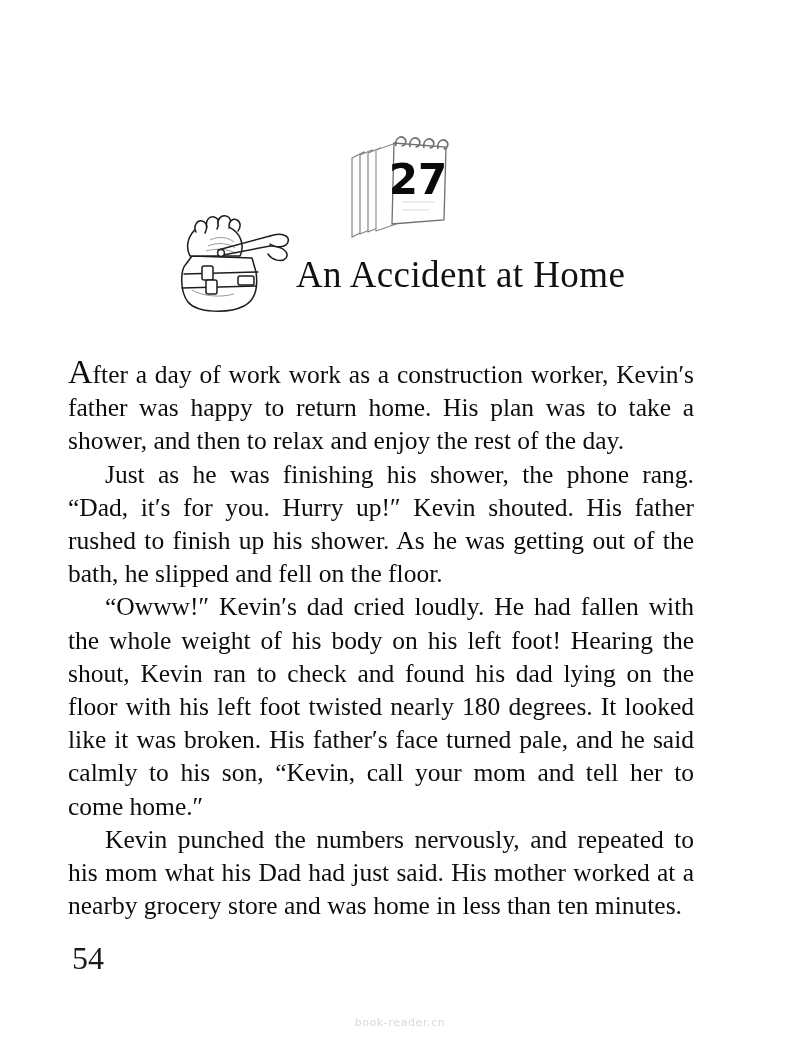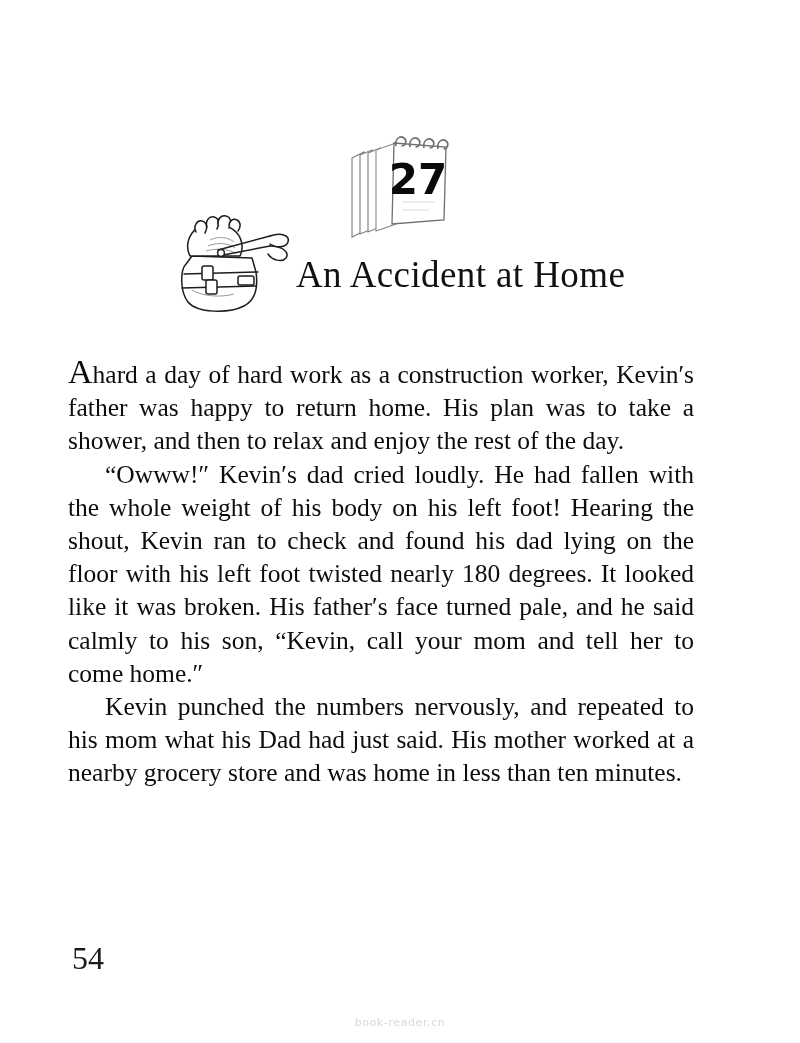--- a/index.html
+++ b/index.html
@@ -175,22 +175,23 @@
           <circle cx="55" cy="47" r="3.4" fill="#ffffff"></circle>
         </g>
       </svg>
     </div>
 
     <div class="chapter-title">An Accident at Home</div>
   </div>
 
   <div class="body-text">
 
-    <p class="first"><span class="raised-cap">A</span><span>hard a day of hard work as a construction worker, Kevin′s father was happy to return home. His plan was to take a shower, and then to relax and enjoy the rest of the day.</span></p>
-
+    <p class="first"><span class="raised-cap">A</span><span>fter a day of work work as a construction worker, Kevin′s father was happy to return home. His plan was to take a shower, and then to relax and enjoy the rest of the day.</span></p>
+
+    <p><span>Just as he was finishing his shower, the phone rang. “Dad, it′s for you. Hurry up!″ Kevin shouted. His father rushed to finish up his shower. As he was getting out of the bath, he slipped and fell on the floor.</span></p>
 
     <p><span>“Owww!″ Kevin′s dad cried loudly. He had fallen with the whole weight of his body on his left foot! Hearing the shout, Kevin ran to check and found his dad lying on the floor with his left foot twisted nearly 180 degrees. It looked like it was broken. His father′s face turned pale, and he said calmly to his son, “Kevin, call your mom and tell her to come home.″</span></p>
 
     <p><span>Kevin punched the numbers nervously, and repeated to his mom what his Dad had just said. His mother worked at a nearby grocery store and was home in less than ten minutes.</span></p>
   </div>
 
   <div class="page-number">54</div>
 
   <div class="watermark">book-reader.cn</div>
 

